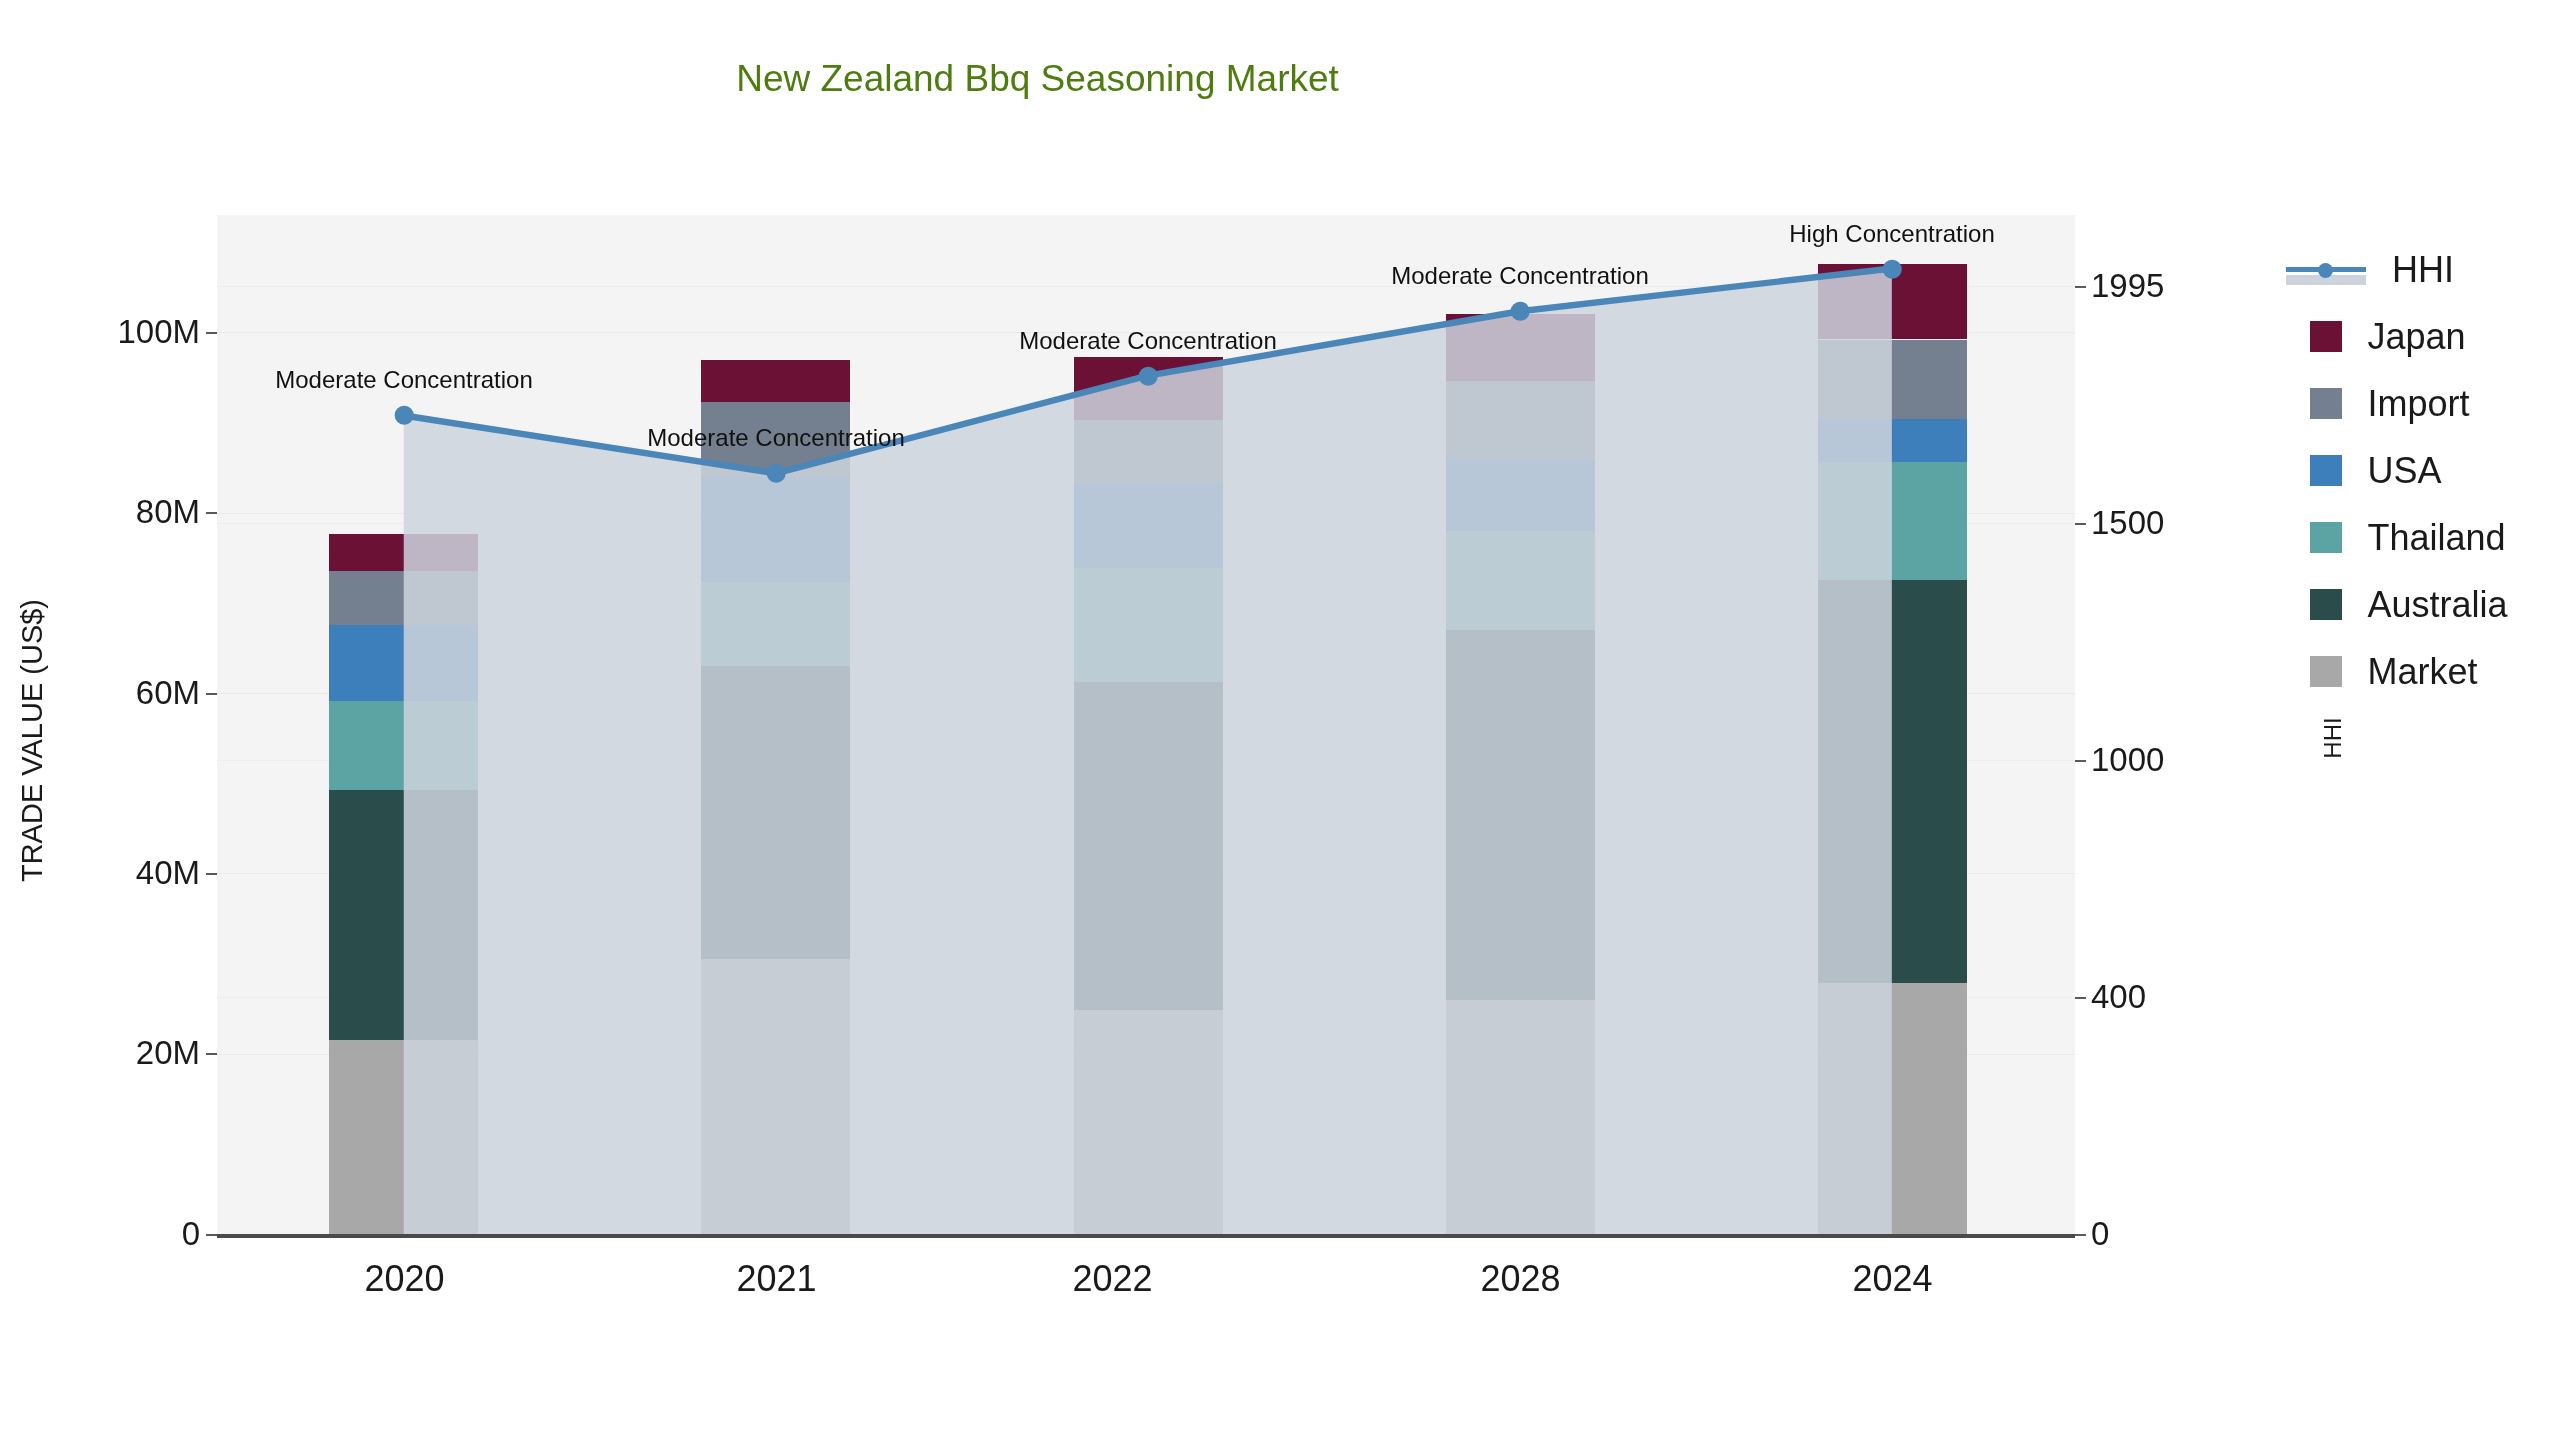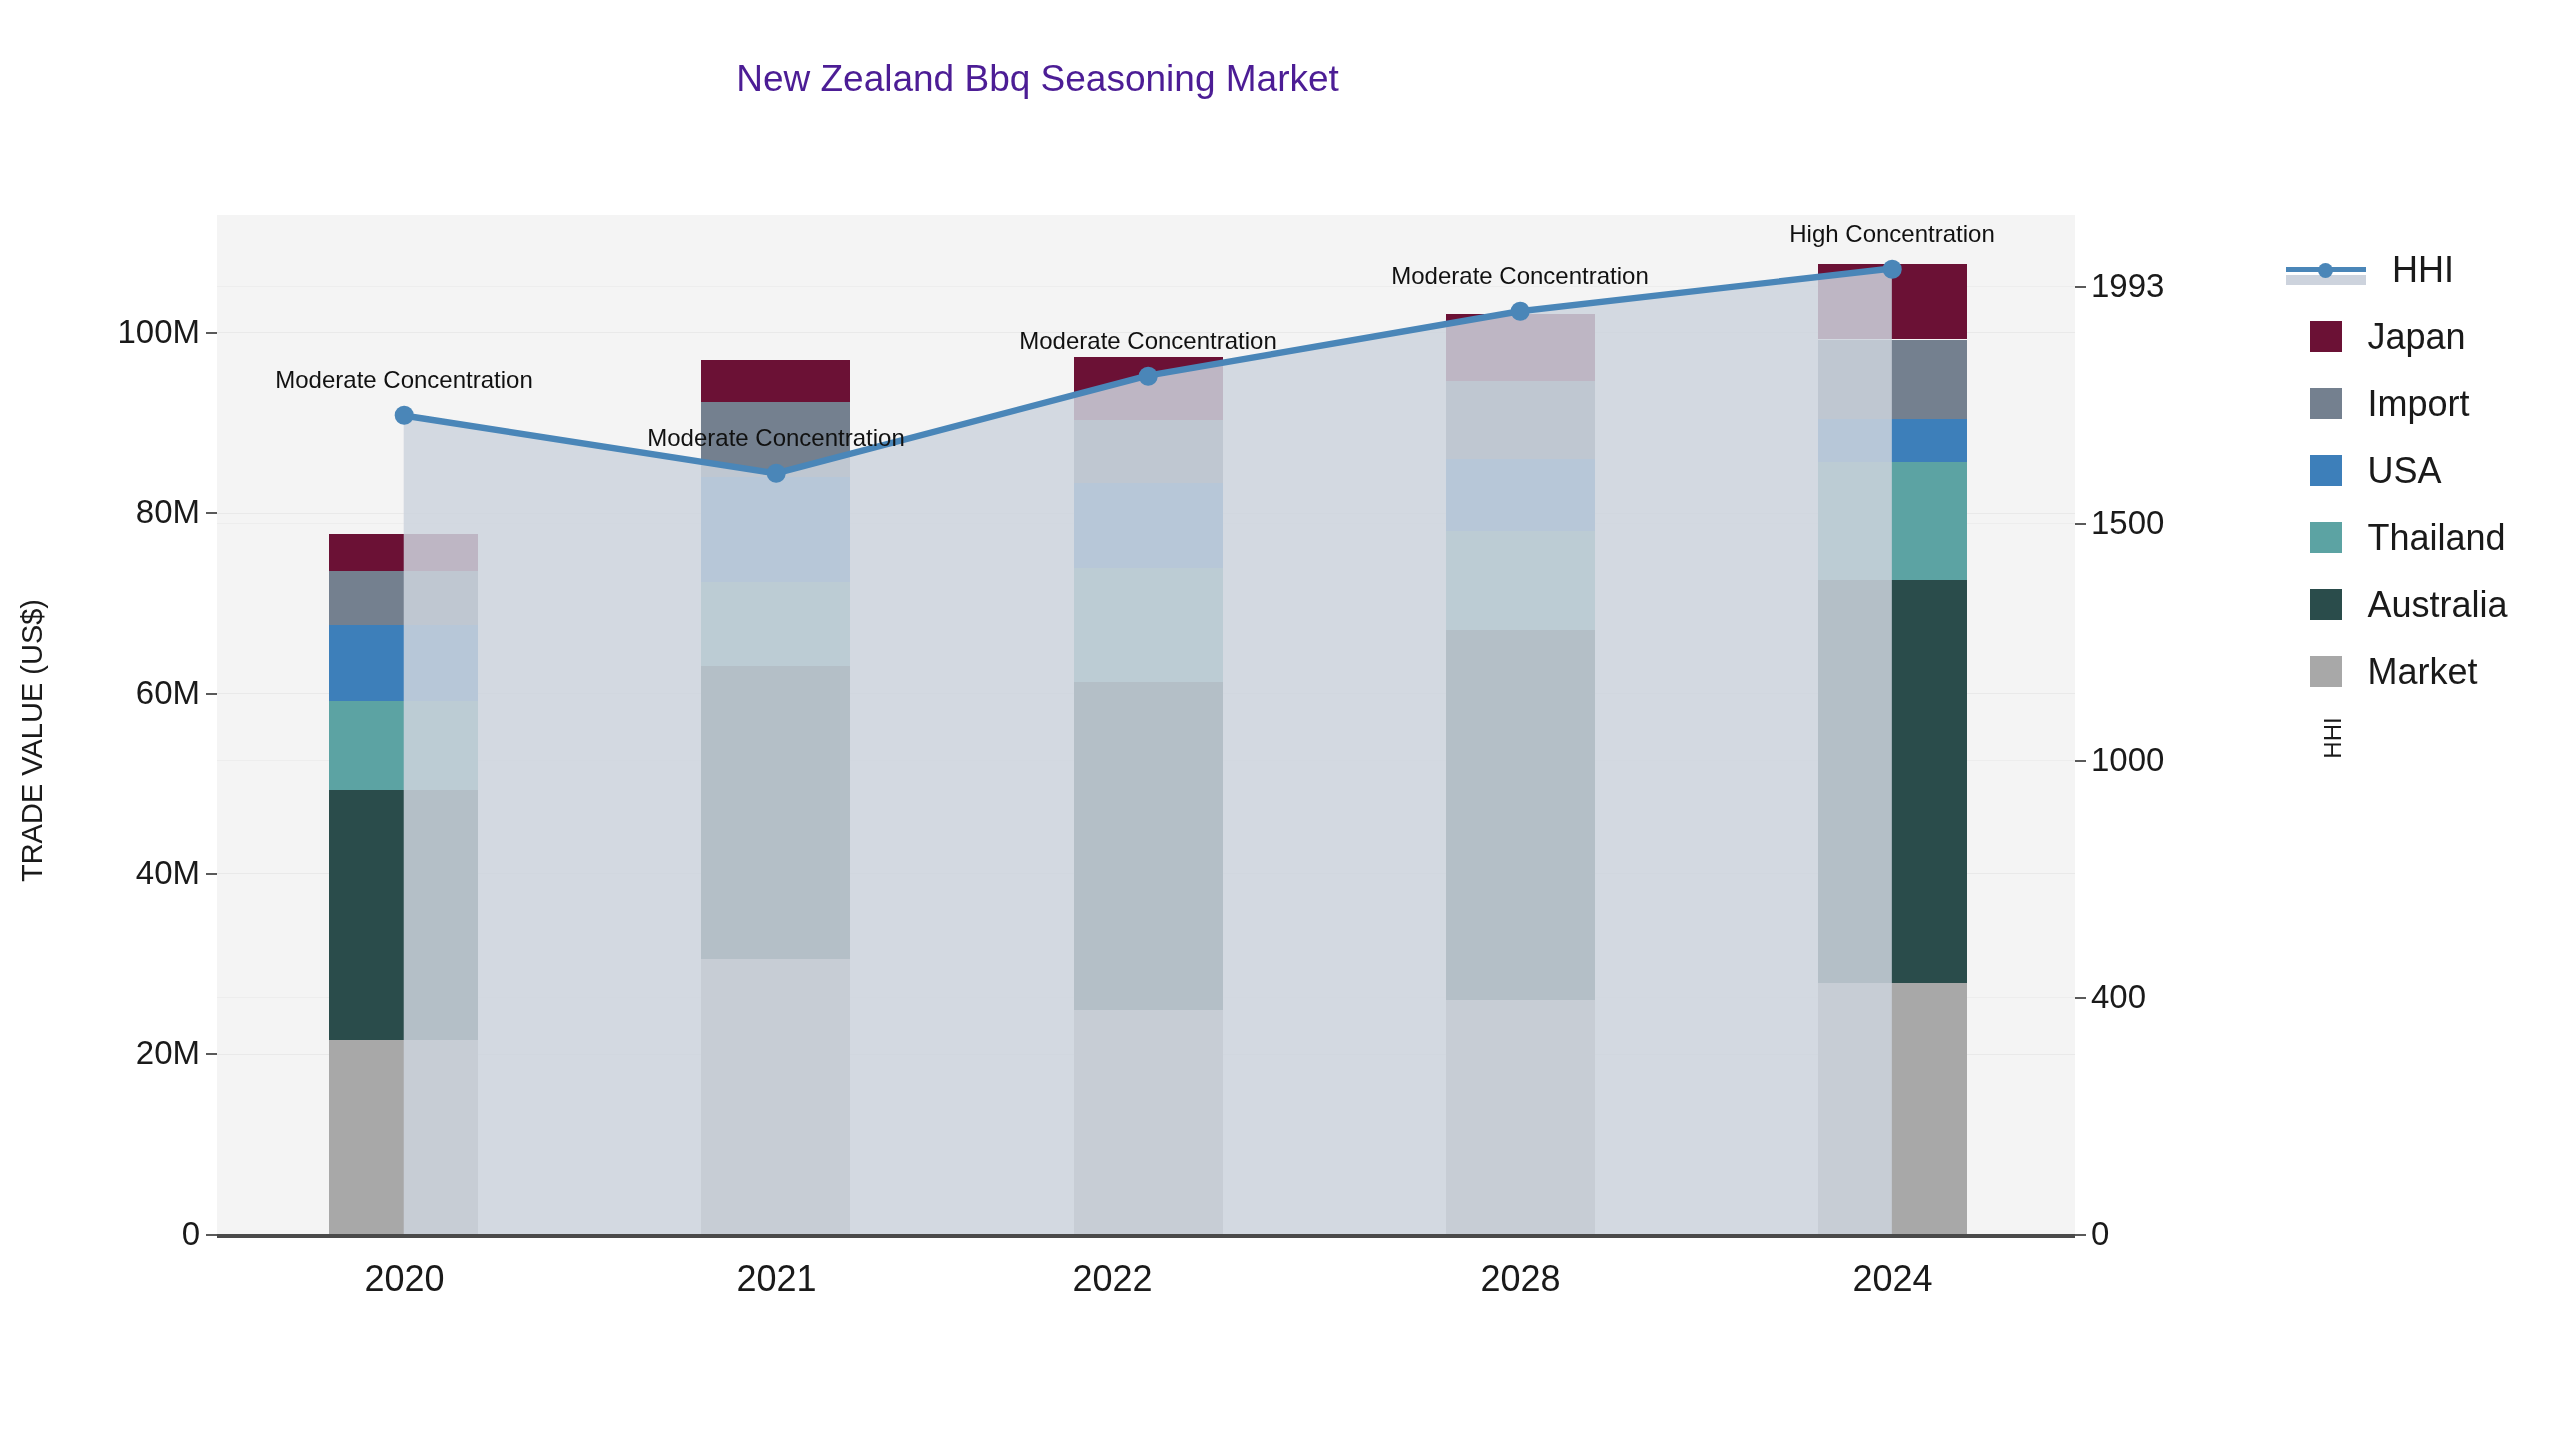--- a/index.html
+++ b/index.html
@@ -6,21 +6,21 @@
   body{
     width:2576px;height:1449px;background:#ffffff;
     font-family:"Liberation Sans","DejaVu Sans",sans-serif;
     overflow:hidden;position:relative;
   }
   #figure{position:absolute;left:0;top:0;width:2576px;height:1449px;}
 
   
   #title{
     position:absolute;left:0;top:56px;width:2075px;
-    text-align:center;color:#4c1d95;font-size:37px;line-height:1.22;
+    text-align:center;color:#4d7c0f;font-size:37px;line-height:1.22;
     font-weight:400;
   }
   #title .l2{display:block;}
 
   
   #plot{
     position:absolute;left:217px;top:215px;width:1858px;height:1019px;
     background:#f4f4f4;
   }
   .gridline{position:absolute;left:0;width:100%;height:1.4px;background:#e9e9e9;}
@@ -205,21 +205,21 @@
     </div>
   <div id="yticks-right">
       <div class="ytick-right" style="top: 1234px;">0</div>
       <div class="tickmark-right" style="top: 1234px;"></div>
       <div class="ytick-right" style="top: 997px;">400</div>
       <div class="tickmark-right" style="top: 997px;"></div>
       <div class="ytick-right" style="top: 760px;">1000</div>
       <div class="tickmark-right" style="top: 760px;"></div>
       <div class="ytick-right" style="top: 523px;">1500</div>
       <div class="tickmark-right" style="top: 523px;"></div>
-      <div class="ytick-right" style="top: 286px;">1993</div>
+      <div class="ytick-right" style="top: 286px;">1995</div>
       <div class="tickmark-right" style="top: 286px;"></div>
     </div>
   <div id="xticks">
       <div class="xtick" style="left: 404px;">2020</div>
       <div class="xtick" style="left: 776px;">2021</div>
       <div class="xtick" style="left: 1112px;">2022</div>
       <div class="xtick" style="left: 1520px;">2028</div>
       <div class="xtick" style="left: 1892px;">2024</div>
     </div>
 

